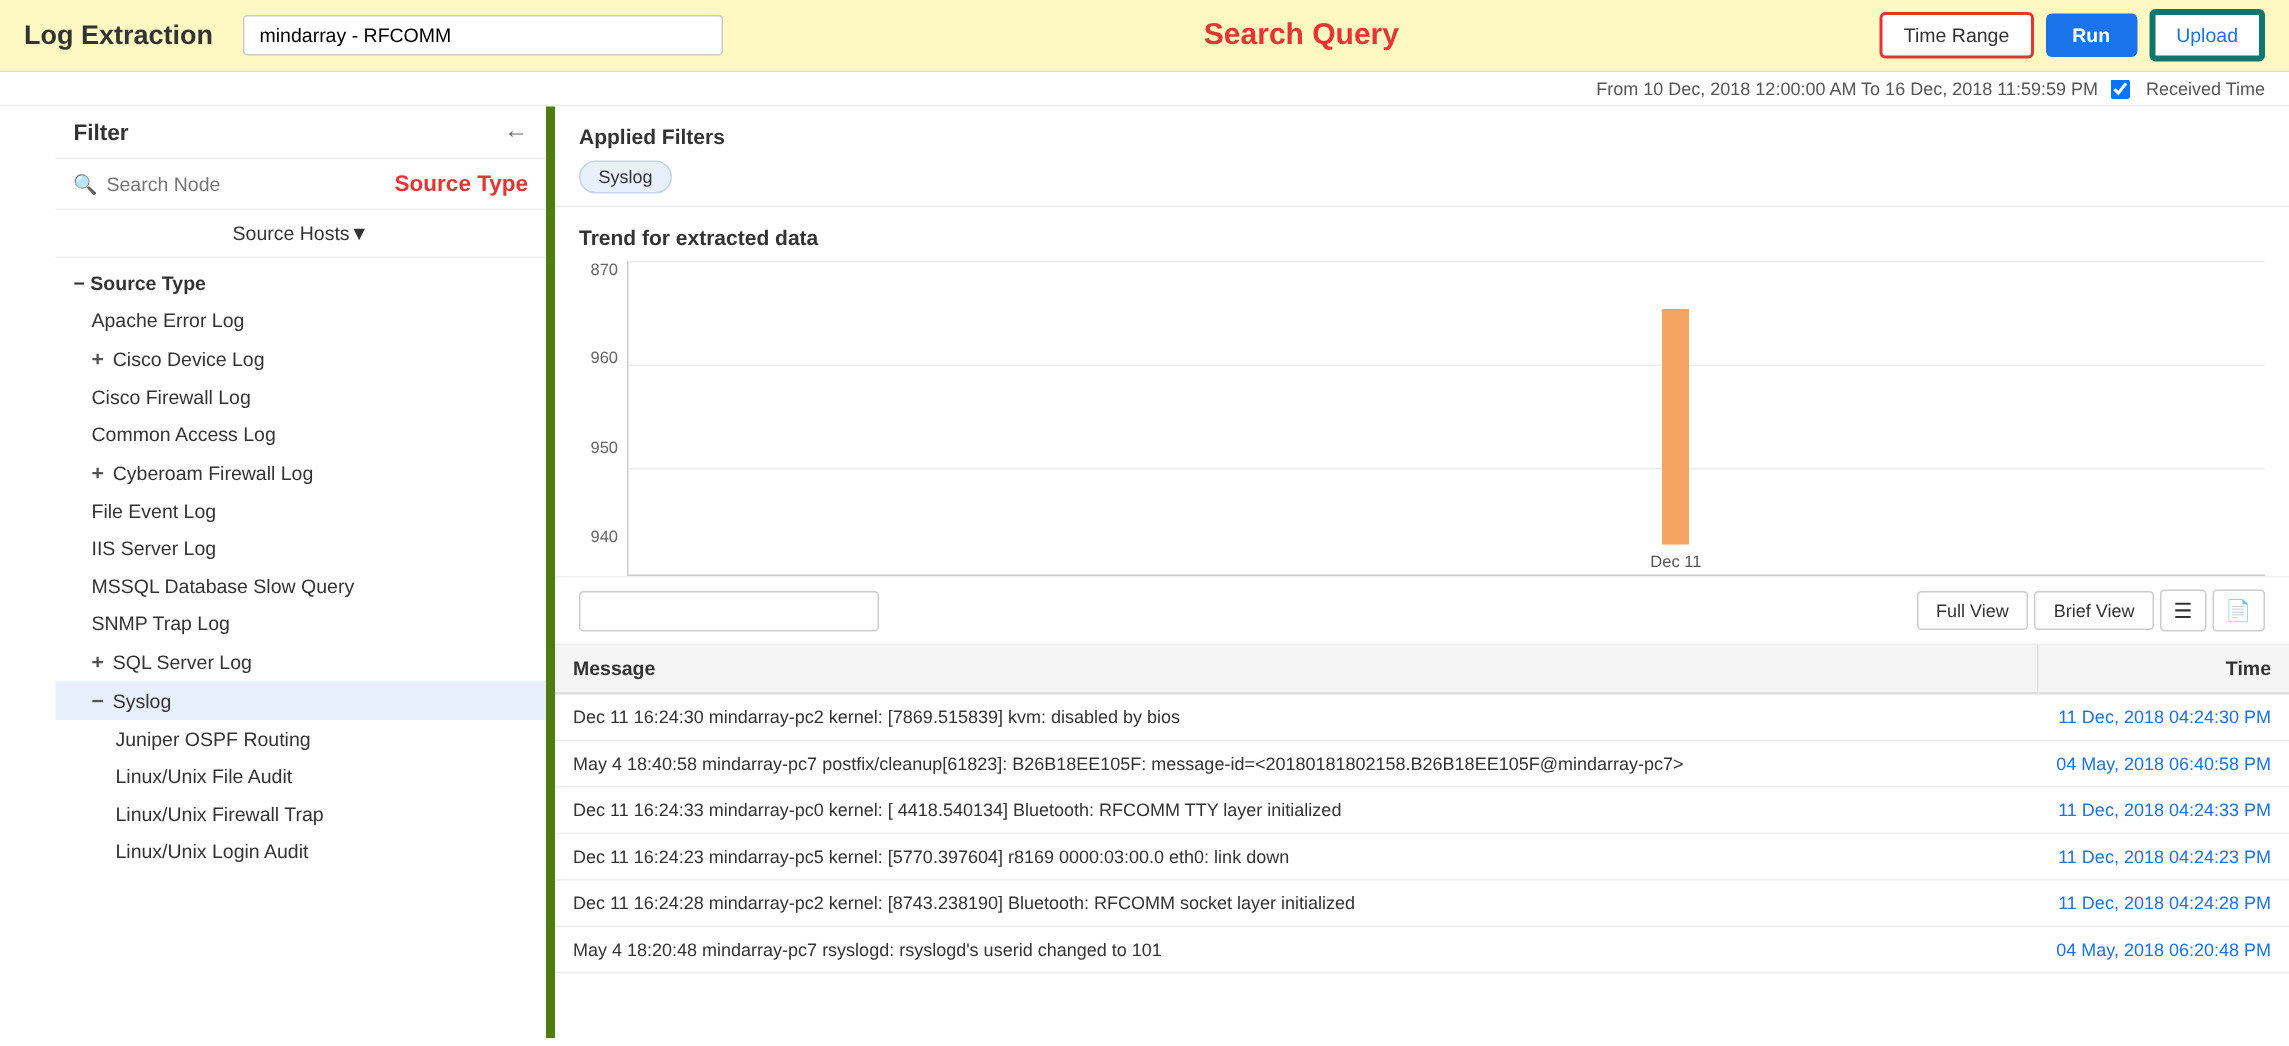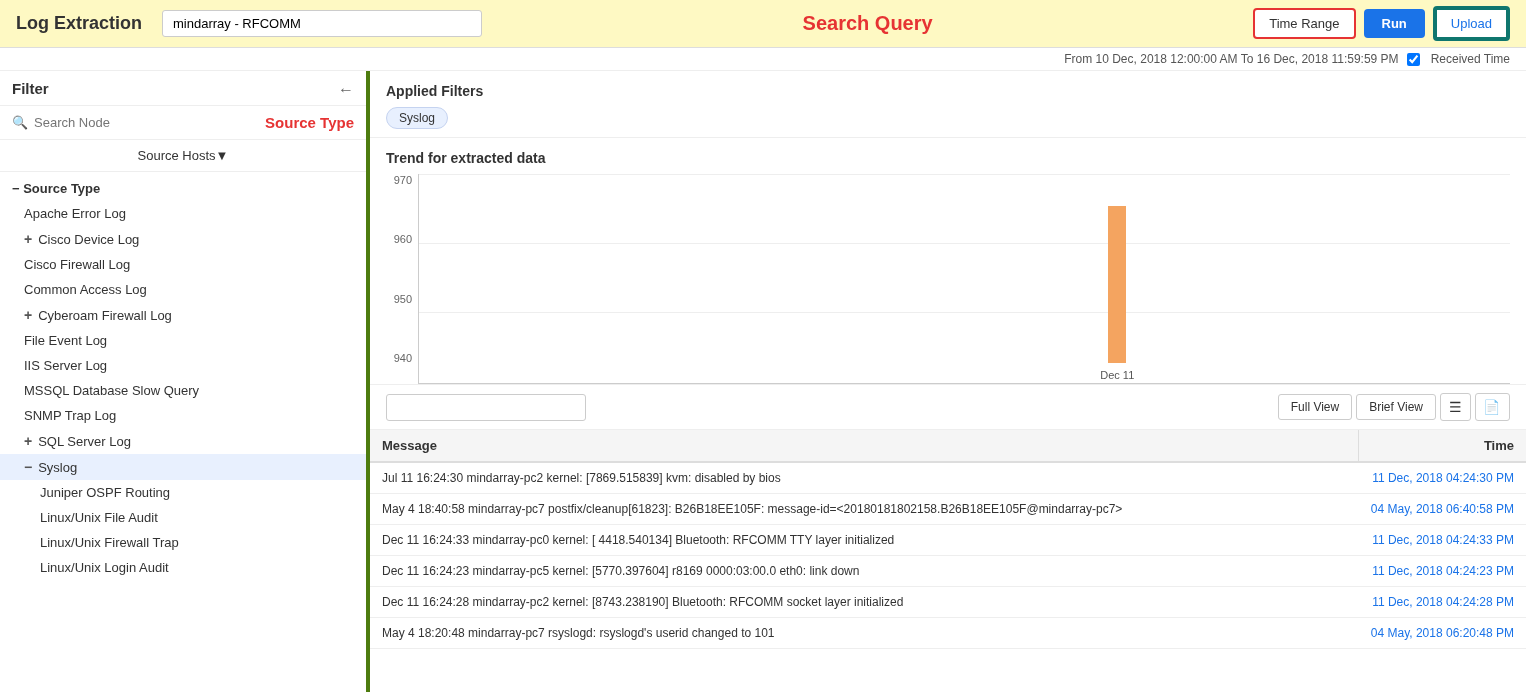--- a/index.html
+++ b/index.html
@@ -95,23 +95,24 @@
     
     .main-layout {
       display: flex;
       height: calc(697px - 48px - 28px);
     }
 
     
     .sidebar {
       width: 370px;
       min-width: 370px;
-      border-right: 4px solid #4d7c0f;
+      border-right: 6px solid #4d7c0f;
       overflow-y: auto;
       background: #fff;
+      padding-left: 37px;
     }
     .sidebar-header {
       display: flex;
       align-items: center;
       justify-content: space-between;
       padding: 8px 12px;
       border-bottom: 1px solid #eee;
     }
     .sidebar-header-title {
       font-size: 15px;
@@ -475,21 +476,21 @@
 
     <div class="applied-filters-section">
       <div class="applied-filters-title">Applied Filters</div>
       <span class="filter-badge">Syslog</span>
     </div>
 
     <div class="chart-section">
       <div class="chart-title">Trend for extracted data</div>
       <div class="chart-area">
         <div class="chart-y-axis">
-          <span>970</span>
+          <span>870</span>
           <span>960</span>
           <span>950</span>
           <span>940</span>
         </div>
         <div class="chart-plot-area">
 
           <div class="chart-gridline" style="top: 0%;"></div>
           <div class="chart-gridline" style="top: 33%;"></div>
           <div class="chart-gridline" style="top: 66%;"></div>
 
@@ -514,21 +515,21 @@
       <div class="results-table">
         <table>
           <thead>
             <tr>
               <th>Message</th>
               <th style="width:168px;text-align:right;">Time</th>
             </tr>
           </thead>
           <tbody id="table-body">
           <tr>
-                <td>Jul 11 16:24:30 mindarray-pc2 kernel: [7869.515839] kvm: disabled by bios</td>
+                <td>Dec 11 16:24:30 mindarray-pc2 kernel: [7869.515839] kvm: disabled by bios</td>
                 <td class="td-time">11 Dec, 2018 04:24:30 PM</td>
               </tr>
               <tr>
                 <td>May 4 18:40:58 mindarray-pc7 postfix/cleanup[61823]: B26B18EE105F: message-id=&lt;20180181802158.B26B18EE105F@mindarray-pc7&gt;</td>
                 <td class="td-time">04 May, 2018 06:40:58 PM</td>
               </tr>
               <tr>
                 <td>Dec 11 16:24:33 mindarray-pc0 kernel: [ 4418.540134] Bluetooth: RFCOMM TTY layer initialized</td>
                 <td class="td-time">11 Dec, 2018 04:24:33 PM</td>
               </tr>

